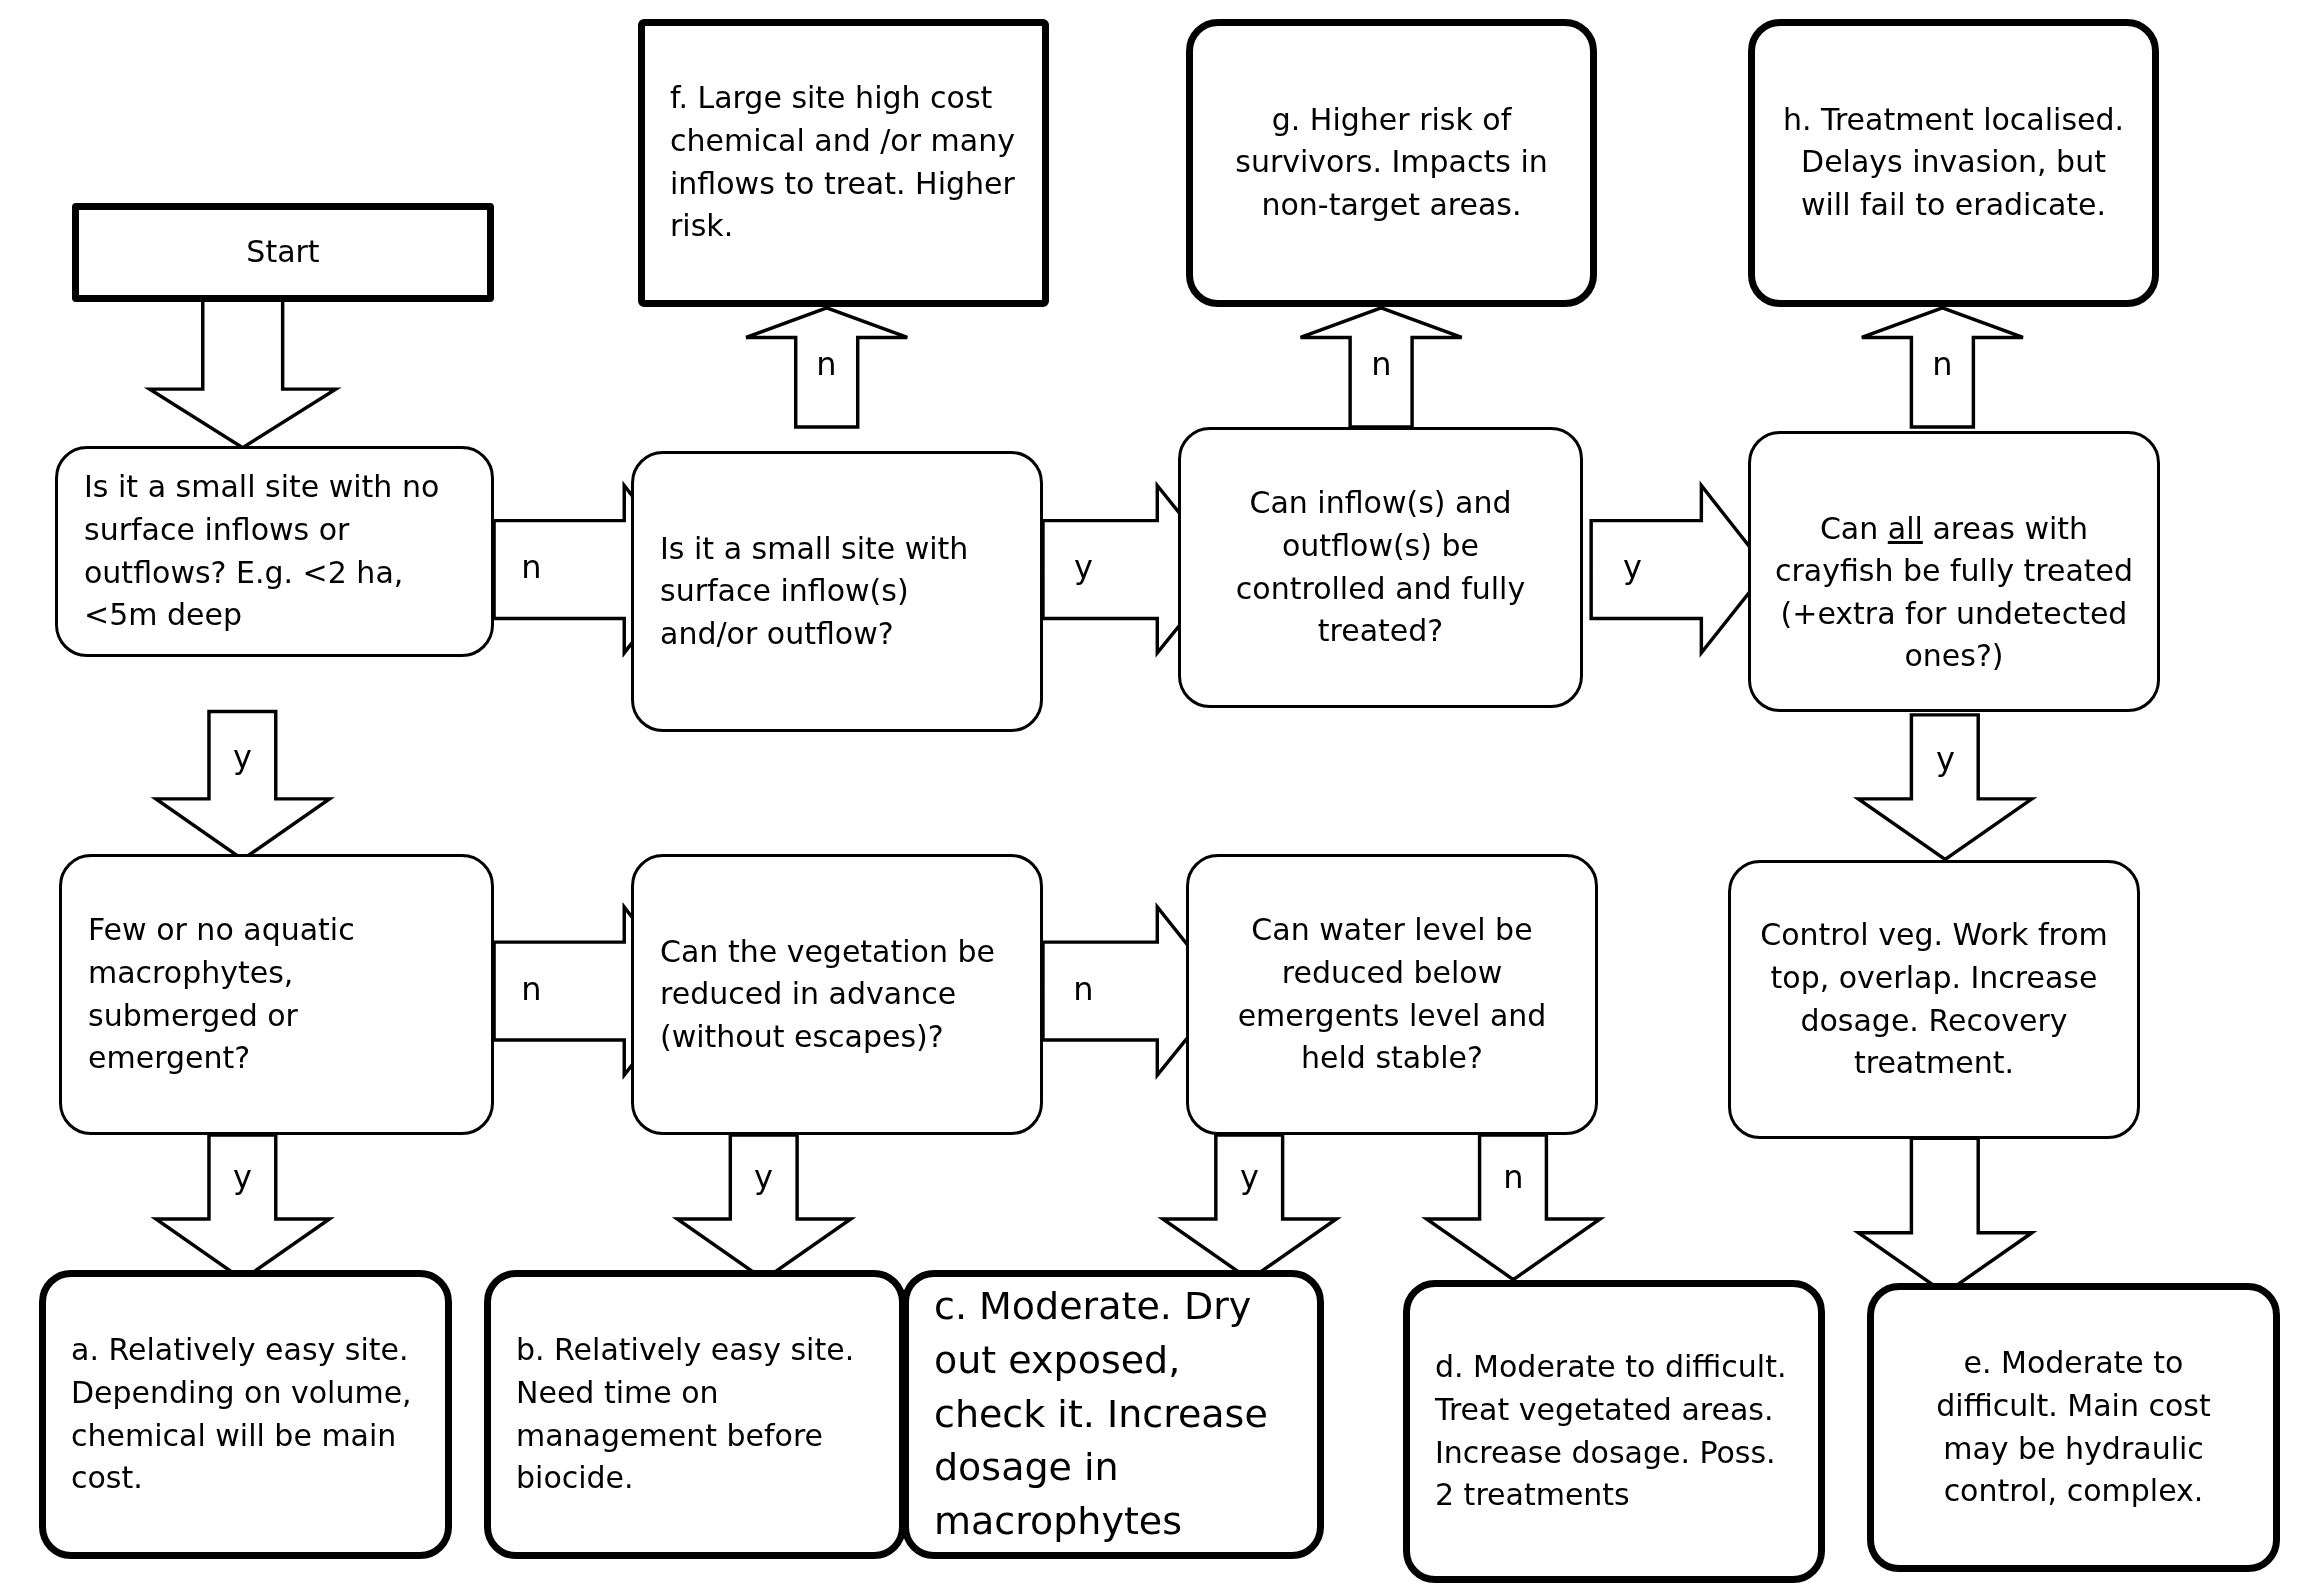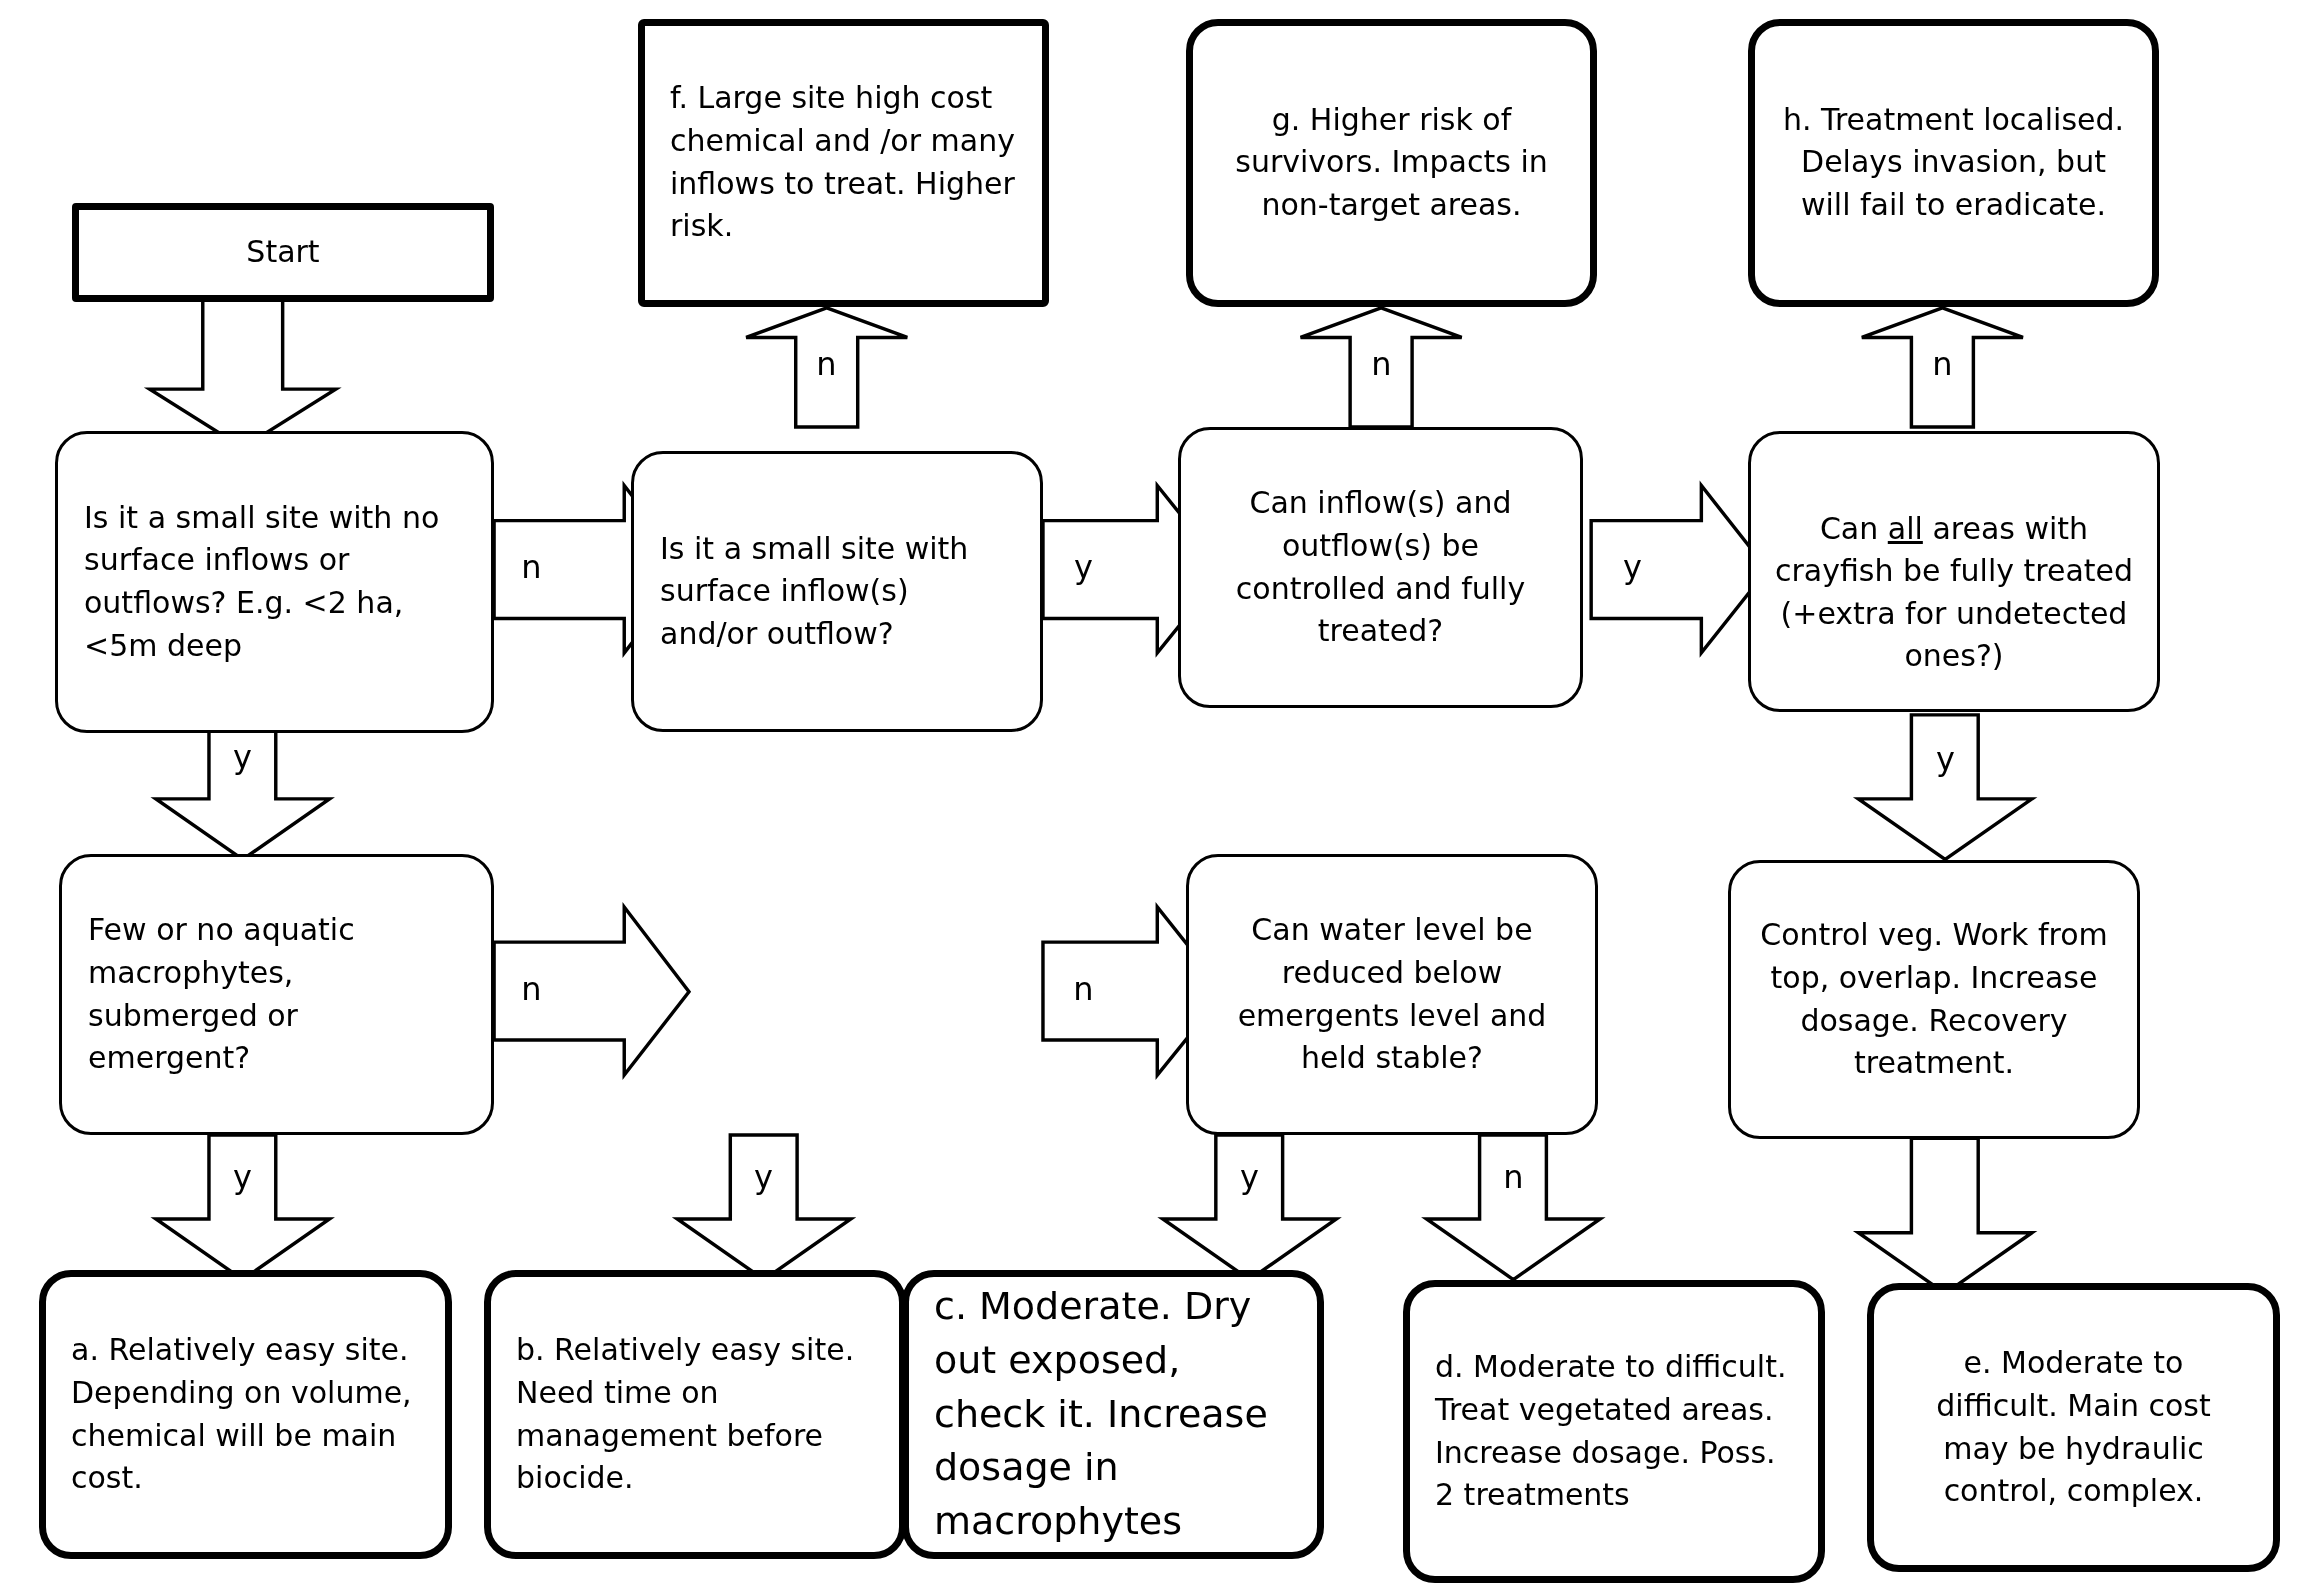--- a/index.html
+++ b/index.html
@@ -99,34 +99,35 @@
   </svg>
 
   <div class="node square thick center" style="left:72px; top:203px; width:422px; height:99px; font-size:30px;">Start</div>
 
   <div class="node rounded thick left" style="left:638px; top:18.6px; width:411px; height:288px; font-size:30px; padding:15px 25px;border-radius:6px;">f. Large site high cost chemical and /or many inflows to treat. Higher risk.</div>
 
   <div class="node rounded thick center" style="left:1186px; top:18.6px; width:411px; height:288px; font-size:30px; padding:15px 25px;">g. Higher risk of survivors.  Impacts in non-target areas.</div>
 
   <div class="node rounded thick center" style="left:1748px; top:18.6px; width:411px; height:288px; font-size:30px; padding:15px 25px;">h. Treatment localised. Delays invasion, but will fail to eradicate.</div>
 
-  <div class="node rounded thin left" style="left:55px; top:431px; width:439px; height:302px; font-size:30px; padding:12.4px 26px;">Is it a small site with no surface inflows or outflows? E.g. &lt;2 ha, &lt;5m deep</div>
+  <div class="node rounded thin left" style="left:55px; top:446px; width:439px; height:211px; font-size:30px; padding:12.4px 26px;">Is it a small site with no surface inflows or outflows? E.g. &lt;2 ha, &lt;5m deep</div>
 
   <div class="node rounded thin left" style="left:631px; top:427px; width:412px; height:281px; font-size:30px; padding:12.4px 26px;margin-top:24px;">Is it a small site with surface inflow(s) and/or outflow?</div>
 
   <div class="node rounded thin center" style="left:1178px; top:427px; width:405px; height:281px; font-size:30px; padding:12.4px 23.4px;">Can inflow(s) and outflow(s) be controlled and fully treated?</div>
 
   <div class="node rounded thin center" style="left:1748px; top:431px; width:412px; height:281px; font-size:30px; padding:12.4px 23.4px;">
     <span>
       <span>Can </span><u>all</u><span> areas with crayfish be fully treated (+extra for undetected ones?)</span>
     </span>
   </div>
 
   <div class="node rounded thin left" style="left:59px; top:854px; width:435px; height:281px; font-size:30px; padding:12.4px 26px;">Few or no aquatic macrophytes, submerged or emergent?</div>
 
+  <div class="node rounded thin left" style="left:631px; top:854px; width:412px; height:281px; font-size:30px; padding:12.4px 26px;">Can the vegetation be reduced in advance (without escapes)?</div>
 
   <div class="node rounded thin center" style="left:1186px; top:854px; width:412px; height:281px; font-size:30px; padding:12.4px 23.4px;">Can water level be reduced below emergents level and held stable?</div>
 
   <div class="node rounded thin center" style="left:1728px; top:860px; width:412px; height:279px; font-size:30px; padding:12.4px 23.4px;">Control veg. Work from top, overlap. Increase dosage. Recovery treatment.</div>
 
   <div class="node rounded thick left" style="left:39px; top:1270px; width:413px; height:289px; font-size:30px; padding:15px 25px;">a. Relatively easy site. Depending on volume, chemical will be main cost.</div>
 
   <div class="node rounded thick left" style="left:484px; top:1270px; width:422px; height:289px; font-size:30px; padding:15px 25px;">b. Relatively easy site. Need time on management  before biocide.</div>
 
   <div class="node rounded thick left" style="left:902px; top:1270px; width:422px; height:289px; font-size:38px; padding:15px 25px;">c. Moderate. Dry out exposed, check it. Increase dosage in macrophytes</div>

